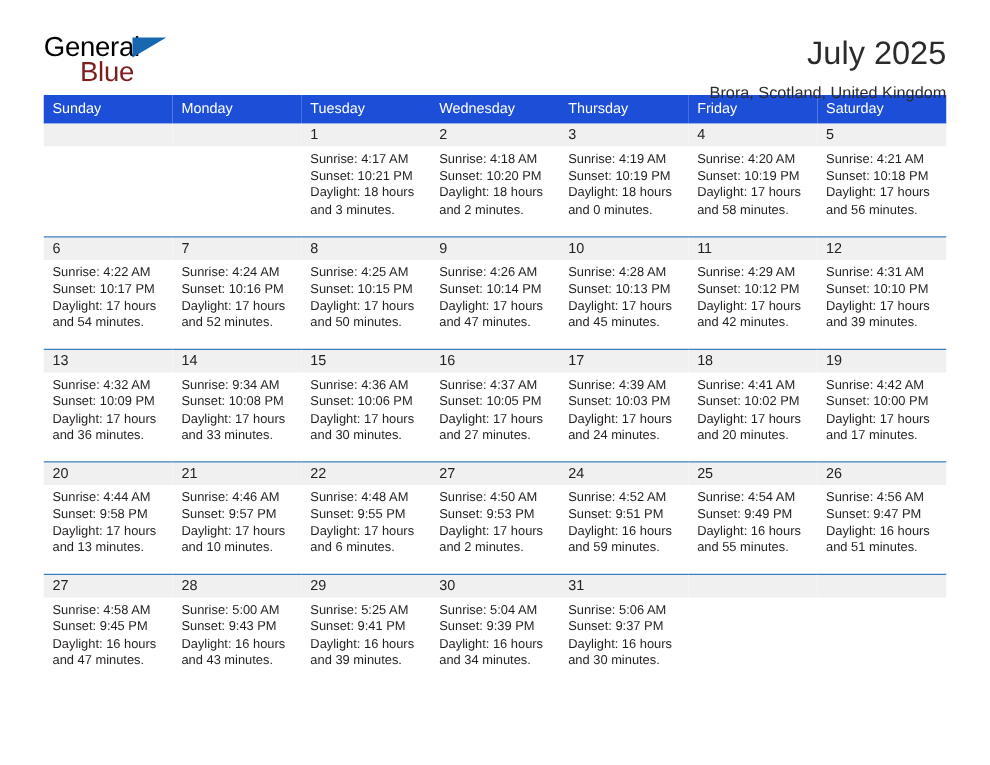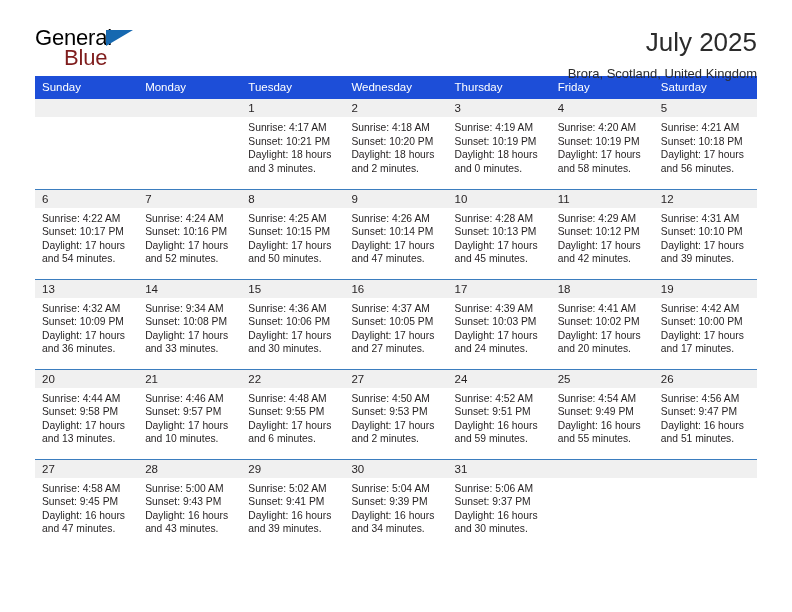--- a/index.html
+++ b/index.html
@@ -436,21 +436,21 @@
             <div class="cell-body">
               <div>Sunrise: 5:00 AM</div>
               <div>Sunset: 9:43 PM</div>
               <div>Daylight: 16 hours</div>
               <div>and 43 minutes.</div>
             </div>
           </td>
           <td class="day-cell">
             <div class="daynum-band">29</div>
             <div class="cell-body">
-              <div>Sunrise: 5:02 AM</div>
+              <div>Sunrise: 5:25 AM</div>
               <div>Sunset: 9:41 PM</div>
               <div>Daylight: 16 hours</div>
               <div>and 39 minutes.</div>
             </div>
           </td>
           <td class="day-cell">
             <div class="daynum-band">30</div>
             <div class="cell-body">
               <div>Sunrise: 5:04 AM</div>
               <div>Sunset: 9:39 PM</div>

